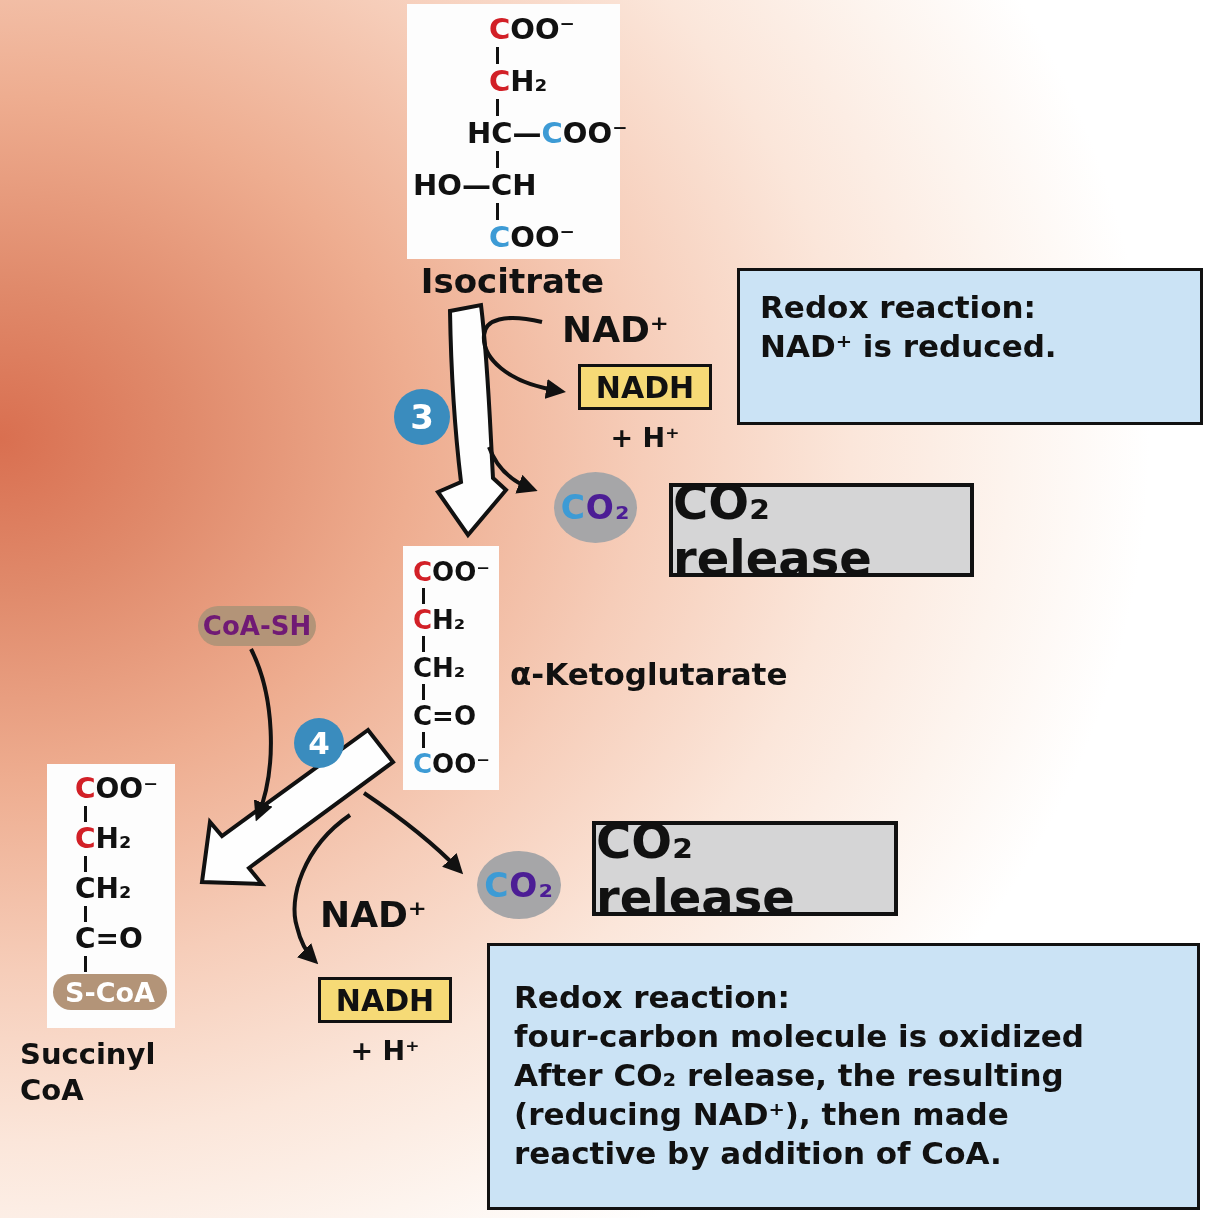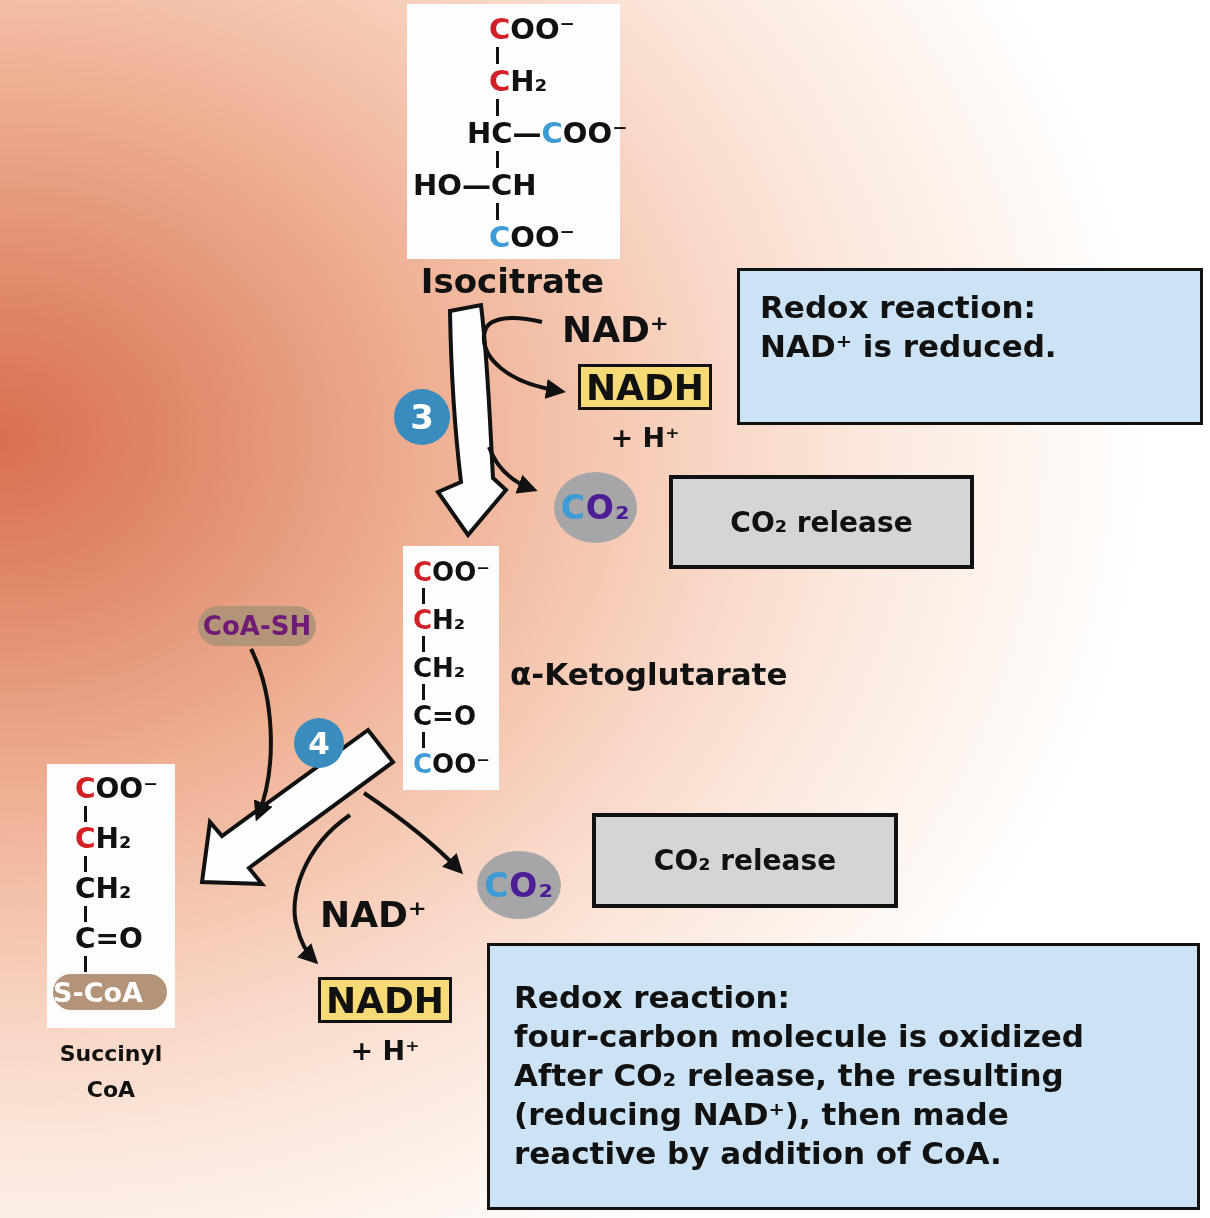--- a/index.html
+++ b/index.html
@@ -32,54 +32,54 @@
   #mol2{left:403px;top:546px;width:96px;height:244px;padding-top:12px;box-sizing:border-box;}
   #mol2 .molrow{font-size:26px;height:28px;}
   #mol2 .bond{height:16px;margin:2px 0 2px 19px;}
   #mol2 .kind-c{margin-left:10px;}
 
   #mol3{left:47px;top:764px;width:128px;height:264px;padding-top:10px;box-sizing:border-box;}
   #mol3 .molrow{font-size:28px;height:30px;}
   #mol3 .bond{height:16px;margin:2px 0 2px 37px;}
   #mol3 .kind-c{margin-left:28px;}
   #mol3 .spill{margin:2px 0 0 6px;width:114px;height:36px;border-radius:18px;background:#b39478;
-    color:#fff;font-size:27px;display:flex;align-items:center;justify-content:flex-start;}
+    color:#fff;font-size:27px;display:flex;align-items:center;justify-content:center;}
 
   
   #lbl-iso{left:400px;top:261px;width:225px;text-align:center;font-size:34px;}
   #lbl-akg{left:510px;top:656px;font-size:31px;}
-  #lbl-suc{left:20px;top:1036px;width:182px;text-align:center;font-size:22px;line-height:36px;}
+  #lbl-suc{left:20px;top:1036px;width:182px;text-align:left;font-size:29px;line-height:36px;}
 
   
   .badge{border-radius:50%;background:#3a8cbe;color:#fff;display:flex;align-items:center;justify-content:center;}
   #badge3{left:394px;top:389px;width:56px;height:56px;font-size:34px;}
   #badge4{left:294px;top:718px;width:50px;height:50px;font-size:31px;}
 
   
   .nadtxt{font-size:36px;}
   #nad1{left:562px;top:309px;}
   #nad2{left:320px;top:894px;}
   .nadhbox{background:#f6da76;border:3px solid #111;display:flex;align-items:center;justify-content:center;
-    font-size:36px;box-sizing:border-box;}
+    font-size:30px;box-sizing:border-box;}
   #nadh1{left:578px;top:364px;width:134px;height:46px;}
   #nadh2{left:318px;top:977px;width:134px;height:46px;}
   .hplus{font-size:27px;text-align:center;}
   #h1{left:578px;top:422px;width:134px;}
   #h2{left:318px;top:1035px;width:134px;}
 
   
   .co2circ{border-radius:50%;background:#a6a6a8;display:flex;align-items:center;justify-content:center;
     font-size:33px;letter-spacing:1px;}
   .co2circ .o2{color:#4c1d95;}
   #co2a{left:554px;top:472px;width:83px;height:71px;}
   #co2b{left:477px;top:851px;width:84px;height:68px;}
 
   
   .relbox{background:#d5d5d6;border:4px solid #111;display:flex;align-items:center;justify-content:center;
-    font-size:28px;box-sizing:border-box;}
+    font-size:48px;box-sizing:border-box;margin-top:8px;}
   #rel1{left:669px;top:475px;width:305px;height:94px;}
   #rel2{left:592px;top:813px;width:306px;height:95px;}
 
   
   .note{background:#cbe3f5;border:3px solid #111;font-size:31px;line-height:39px;box-sizing:border-box;}
   #note1{left:737px;top:268px;width:466px;height:157px;padding:17px 20px;}
   #note2{left:487px;top:943px;width:713px;height:267px;padding:32px 24px;}
 
   
   #coash{left:198px;top:606px;width:118px;height:40px;border-radius:20px;background:#b39478;

